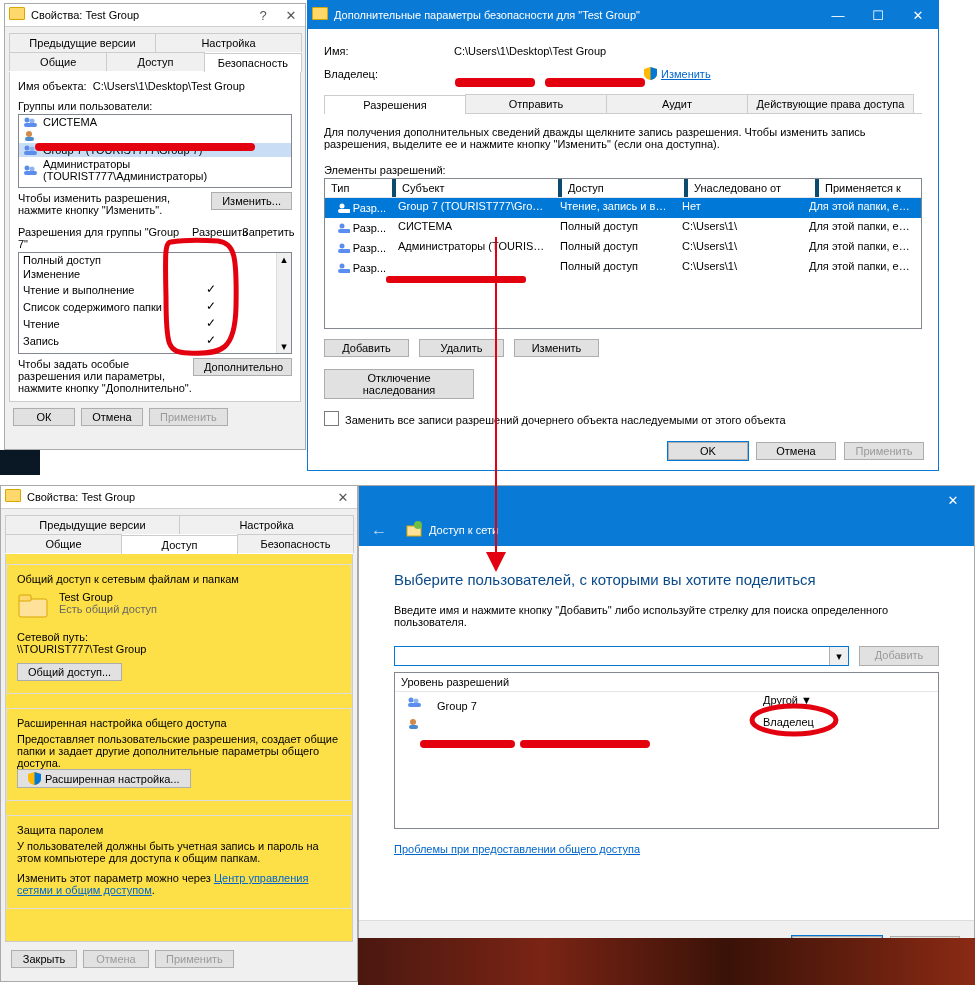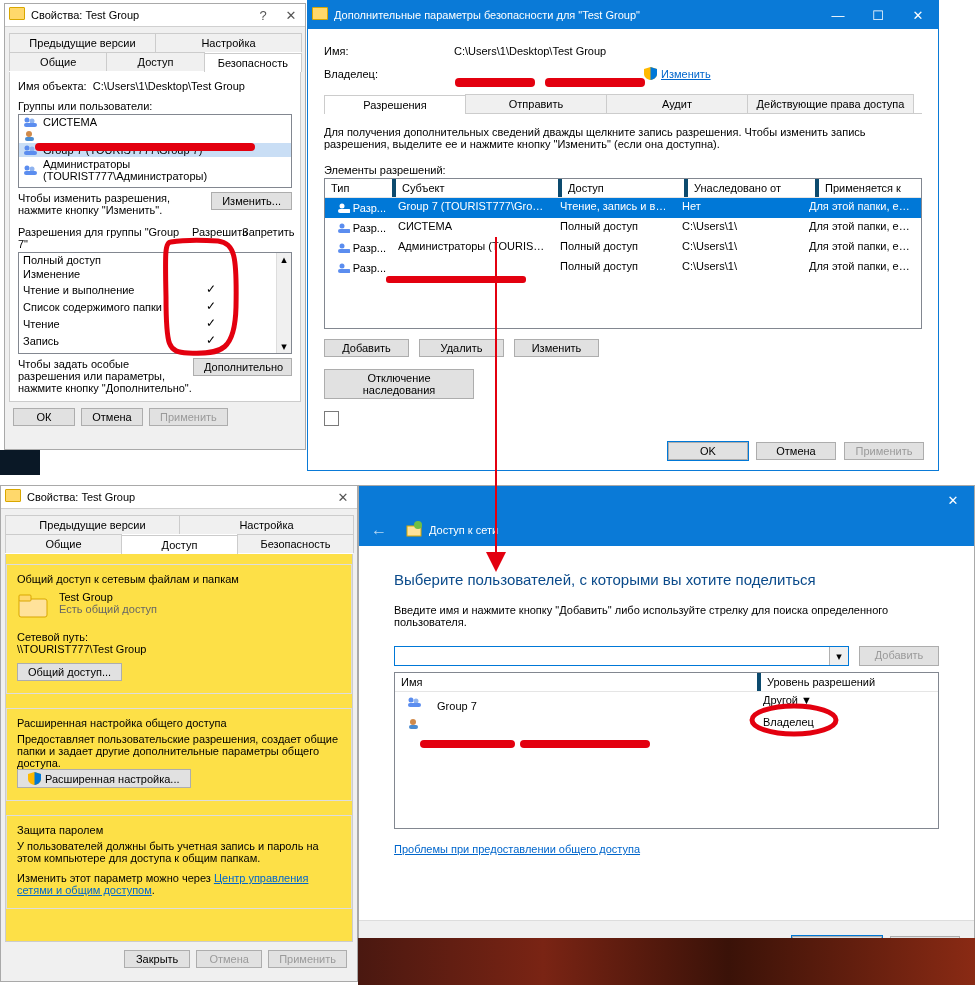--- a/index.html
+++ b/index.html
@@ -261,21 +261,21 @@
     </div>
     <div style="margin-top:10px;display:flex;gap:10px">
       <span class="btn" style="width:85px">Добавить</span>
       <span class="btn" style="width:85px">Удалить</span>
       <span class="btn" style="width:85px">Изменить</span>
     </div>
     <div style="margin-top:12px">
       <span class="btn" style="width:150px">Отключение наследования</span>
     </div>
     <div style="margin-top:12px">
-      <span class="chk"></span>
+      <span class="chk"></span><span>Заменить все записи разрешений дочернего объекта наследуемыми от этого объекта</span>
     </div>
     <div style="position:absolute;bottom:10px;right:14px;display:flex;gap:8px">
       <span class="btn btn-def" style="width:80px">OK</span>
       <span class="btn" style="width:80px">Отмена</span>
       <span class="btn" style="width:80px" disabled="">Применить</span>
     </div>
   </div>
 </div>
 
 <div class="wnd" style="left:0;top:485px;width:358px;height:497px">
@@ -326,21 +326,21 @@
           <span>Расширенная настройка...</span>
         </span>
       </div>
     </fieldset>
     <fieldset style="border:1px solid #ddd;margin:0;padding:8px 10px 12px">
       <div>Защита паролем</div>
       <div style="margin-top:4px">У пользователей должны быть учетная запись и пароль на этом компьютере для доступа к общим папкам.</div>
       <div style="margin-top:8px"><span>Изменить этот параметр можно через </span><span class="link">Центр управления сетями и общим доступом</span>.</div>
     </fieldset>
   </div>
-  <div style="display:flex;justify-content:flex-end;gap:6px;padding:8px 10px">
+  <div style="display:flex;gap:6px;padding:8px 10px">
     <span class="btn" style="min-width:66px">Закрыть</span>
     <span class="btn" style="min-width:66px" disabled="">Отмена</span>
     <span class="btn" style="min-width:66px" disabled="">Применить</span>
   </div>
 </div>
 
 <div class="wnd" style="left:358px;top:485px;width:617px;height:453px;background:#fff">
   <div class="title-blue2">
     <span style="flex:1"></span>
     <div class="winbtn close-red" style="width:42px;color:#fff">✕</div>
@@ -358,21 +358,20 @@
     <div style="margin-top:16px">Введите имя и нажмите кнопку "Добавить" либо используйте стрелку для поиска определенного пользователя.</div>
     <div style="margin-top:18px;display:flex;gap:10px">
       <div class="combo" style="flex:1">
         <input type="text" style="">
         <div class="drop">▾</div>
       </div>
       <span class="btn" style="width:80px" disabled="">Добавить</span>
     </div>
     <div class="lv" style="margin-top:6px;height:155px">
       <div class="lvh" style="border-bottom:1px solid #e5e5e5">
-        <span style="width:350px">Имя</span>
         <span style="flex:1;border-right:none">Уровень разрешений</span>
       </div>
       <div class="lvr">
         <span style="width:350px"><span class="usr"><svg viewBox="0 0 15 12">
                   <circle cx="4" cy="4" r="2.5" fill="#5b8def"></circle>
                   <circle cx="9" cy="5" r="2.5" fill="#8fb3ef"></circle>
                   <rect x="1" y="7" width="13" height="4" rx="2" fill="#5b8def"></rect>
                 </svg></span>&nbsp;<span>Group 7</span></span>
         <span style="flex:1">Другой ▼</span>
       </div>

